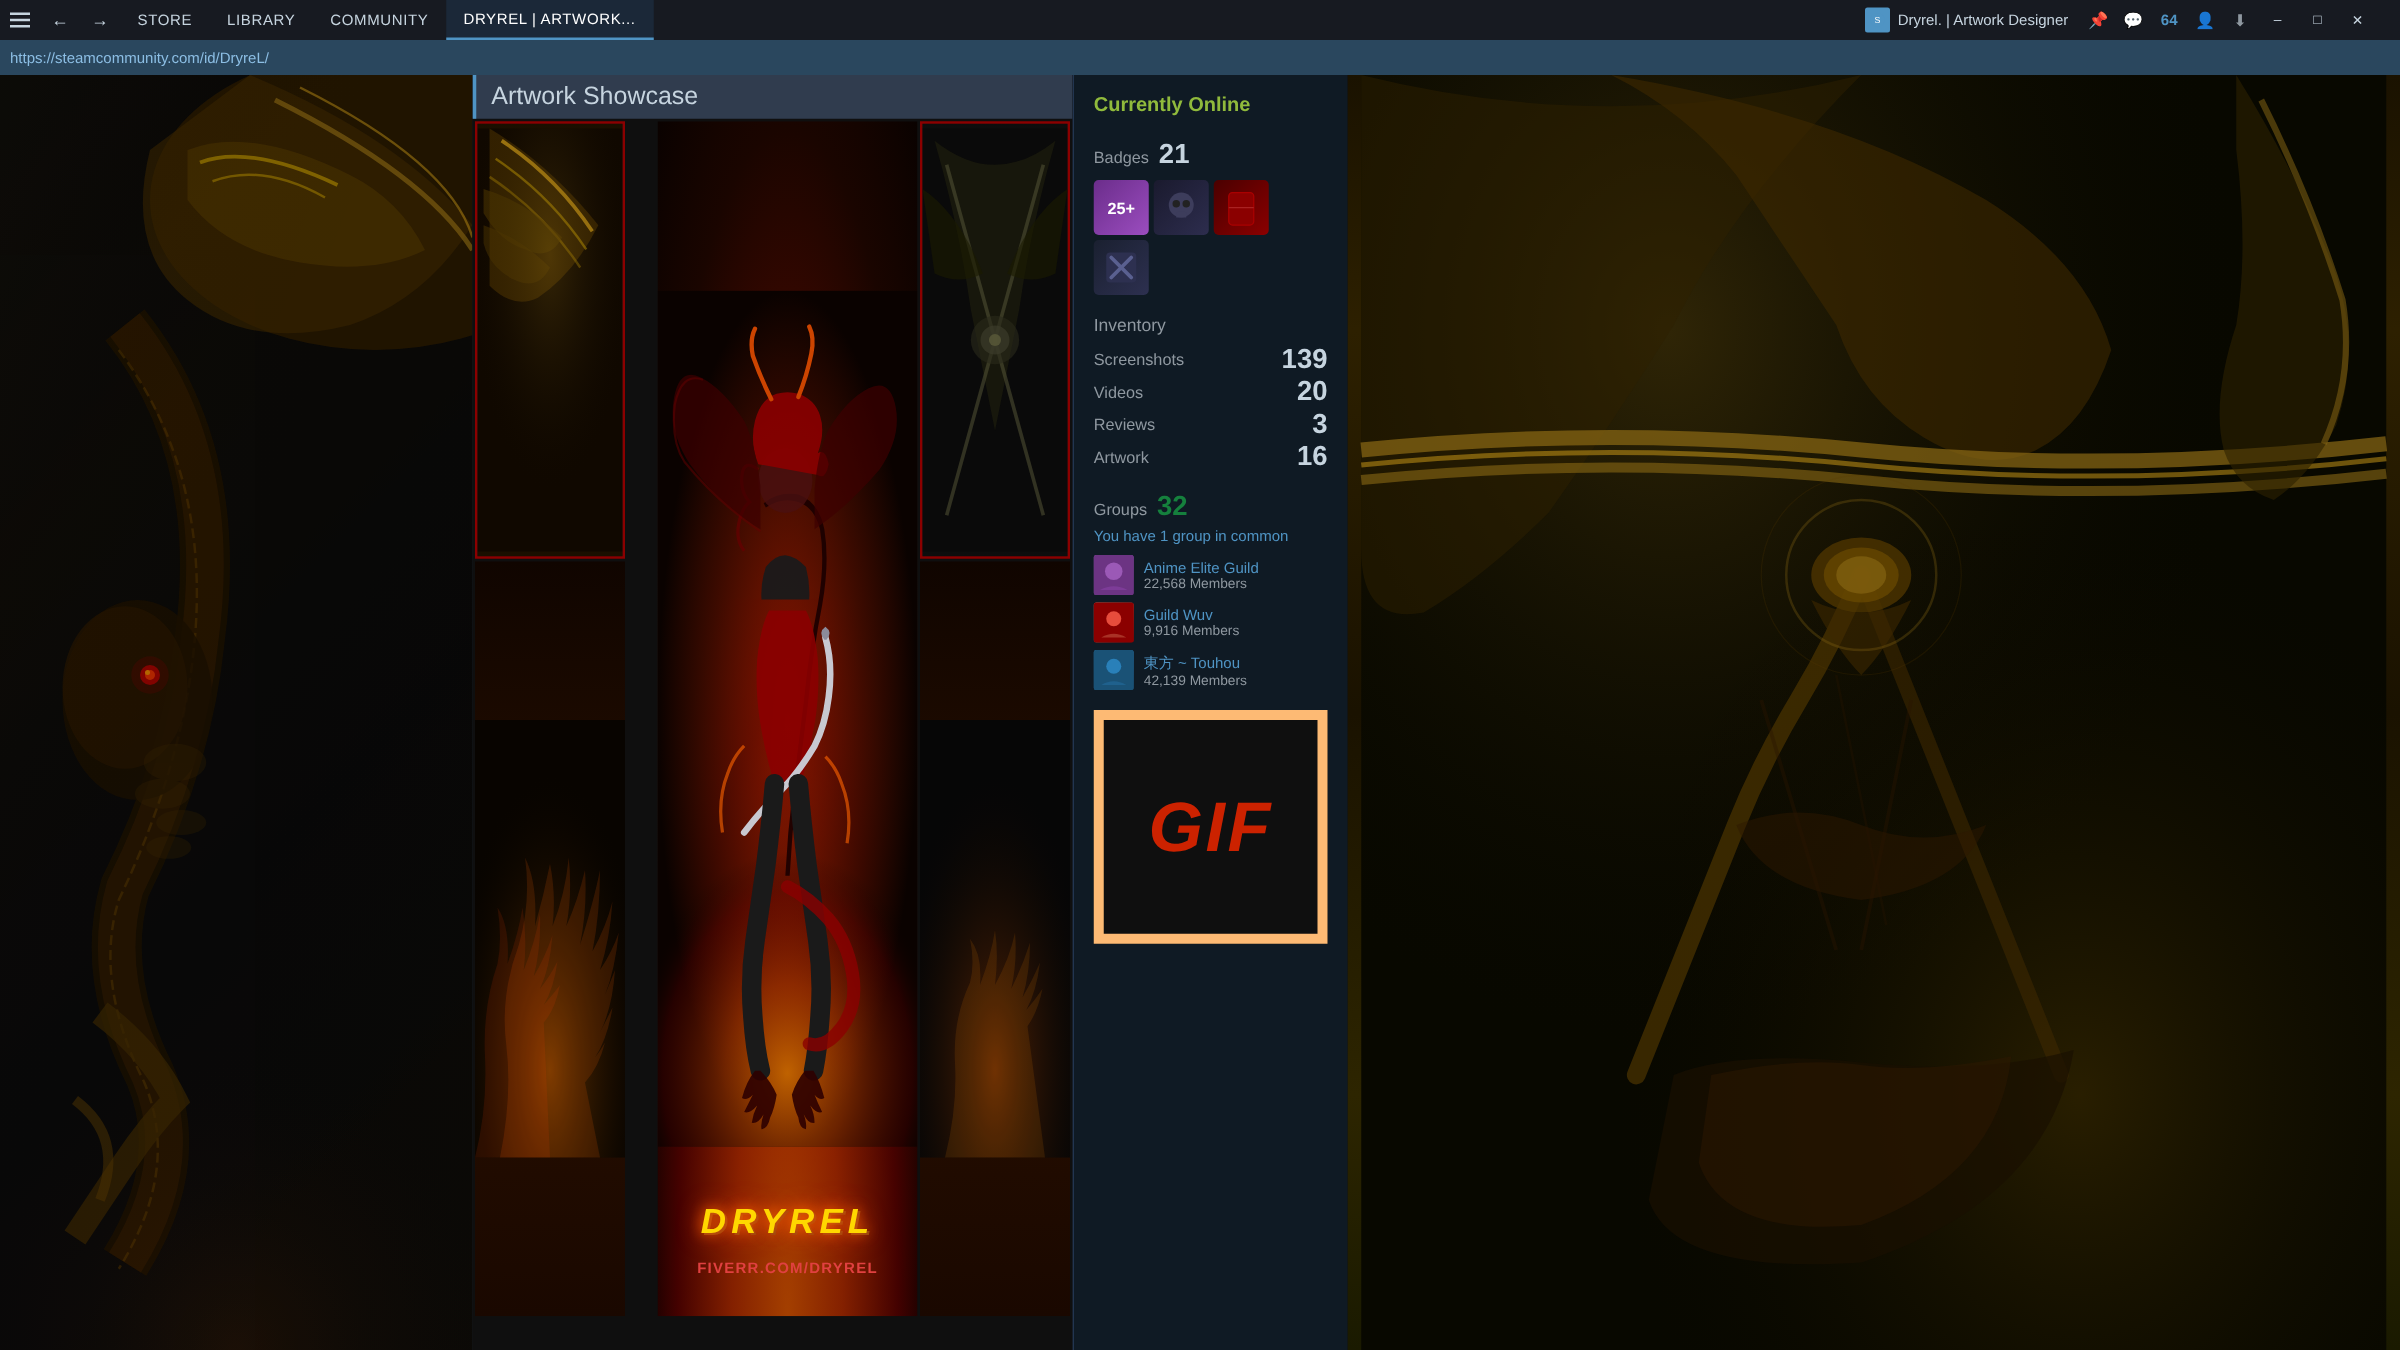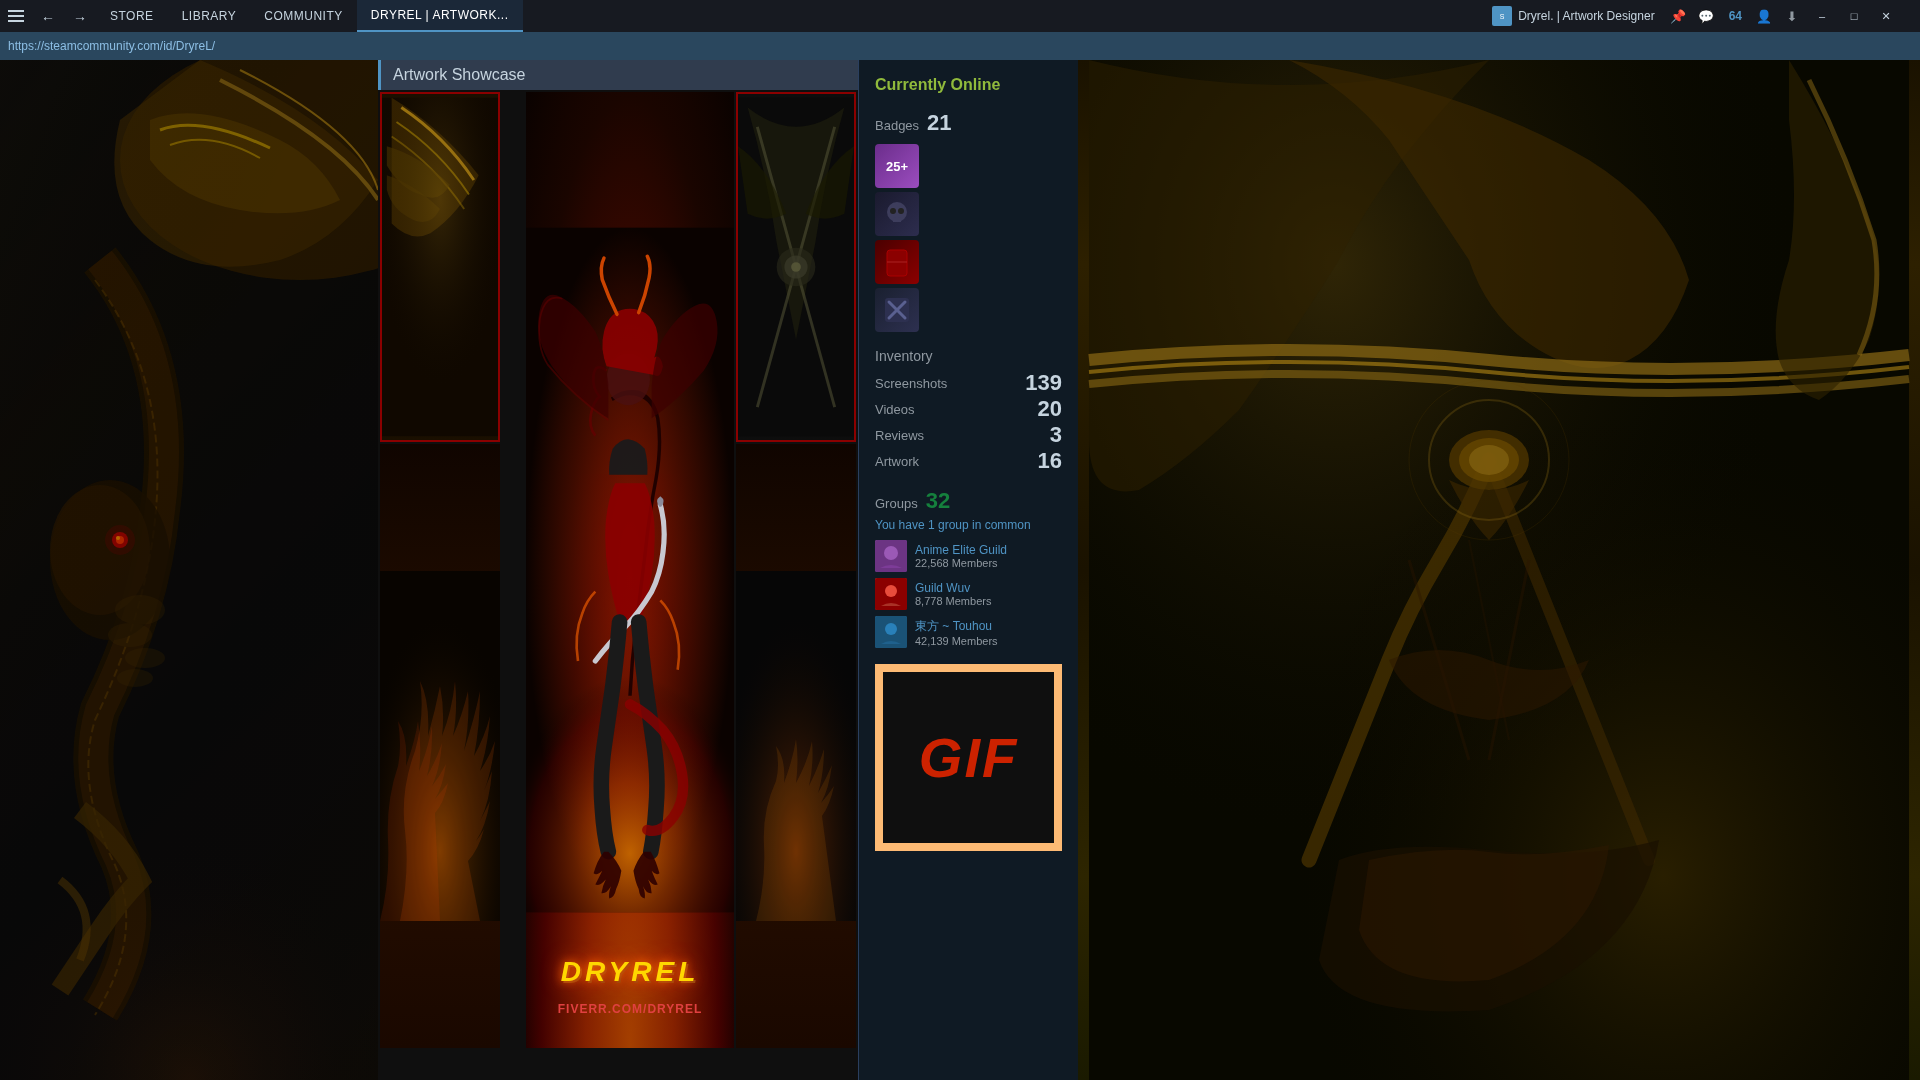--- a/index.html
+++ b/index.html
@@ -181,21 +181,21 @@
       flex: 0 0 480px;
       background: #0f0f0f;
       position: relative;
       overflow: hidden;
     }
 
     
     .artwork-showcase-header {
       background: rgba(70, 90, 120, 0.6);
       padding: 6px 12px;
-      font-size: 16px;
+      font-size: 20px;
       color: #c6d4df;
       border-left: 3px solid #4f94c4;
     }
 
     
     .artwork-grid {
       display: grid;
       grid-template-columns: 120px 1fr 120px;
       grid-template-rows: 350px 1fr;
       height: calc(100% - 32px - 28px);
@@ -320,21 +320,20 @@
       align-items: baseline;
       gap: 8px;
       margin-bottom: 8px;
     }
     .badges-count .label { font-size: 13px; color: #8f98a0; }
     .badges-count .num { font-size: 22px; color: #c6d4df; font-weight: bold; text-align: center; }
     .badge-icons {
       display: flex;
       gap: 4px;
       flex-wrap: wrap;
-      flex-direction: column;
     }
     .badge-icon {
       width: 44px;
       height: 44px;
       border-radius: 4px;
       display: flex;
       align-items: center;
       justify-content: center;
       font-size: 10px;
       font-weight: bold;
@@ -770,21 +769,21 @@
       <div class="group-item">
         <div class="group-avatar group-av-2">
           <svg width="32" height="32" viewBox="0 0 32 32">
             <rect width="32" height="32" fill="#8b0000"></rect>
             <circle cx="16" cy="13" r="6" fill="#e74c3c"></circle>
             <path d="M6,28 Q16,22 26,28" fill="#a93226"></path>
           </svg>
         </div>
         <div class="group-info">
           <div class="group-name">Guild Wuv</div>
-          <div class="group-members">8,778 Members</div>
+          <div class="group-members">9,916 Members</div>
         </div>
       </div>
       <div class="group-item">
         <div class="group-avatar group-av-3">
           <svg width="32" height="32" viewBox="0 0 32 32">
             <rect width="32" height="32" fill="#1a5276"></rect>
             <circle cx="16" cy="13" r="6" fill="#2980b9"></circle>
             <path d="M6,28 Q16,22 26,28" fill="#1f618d"></path>
           </svg>
         </div>

